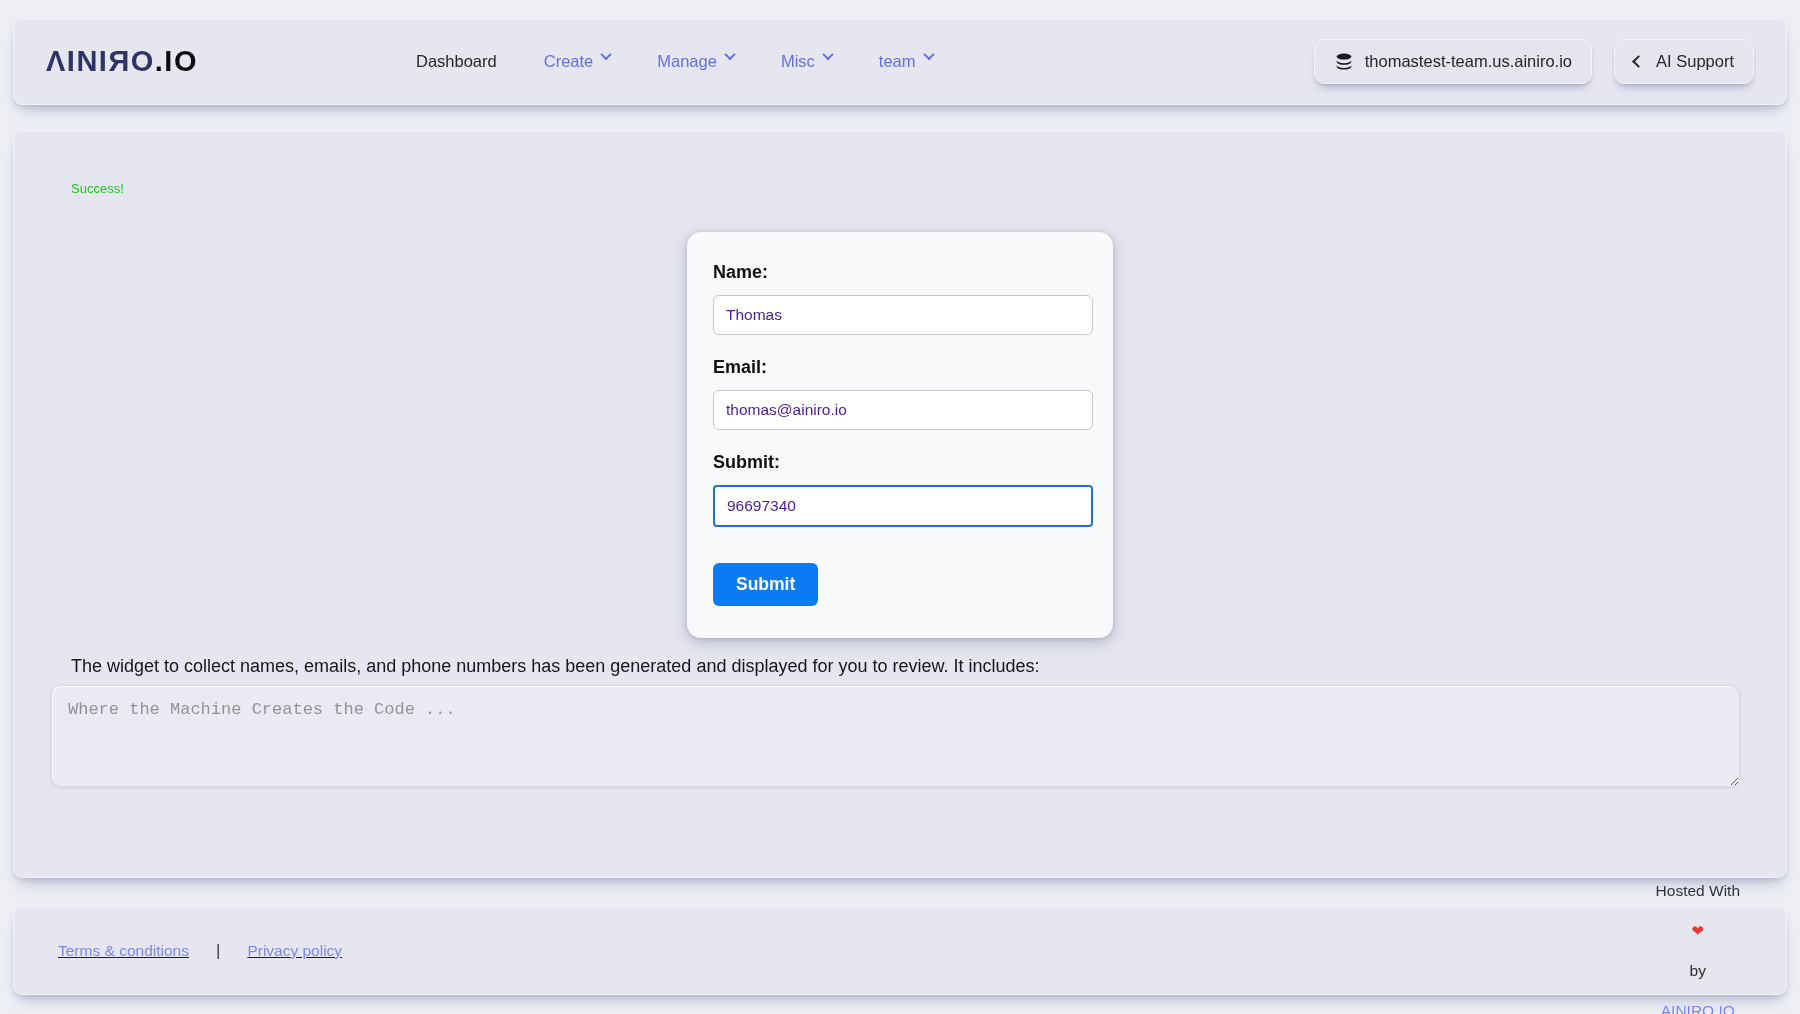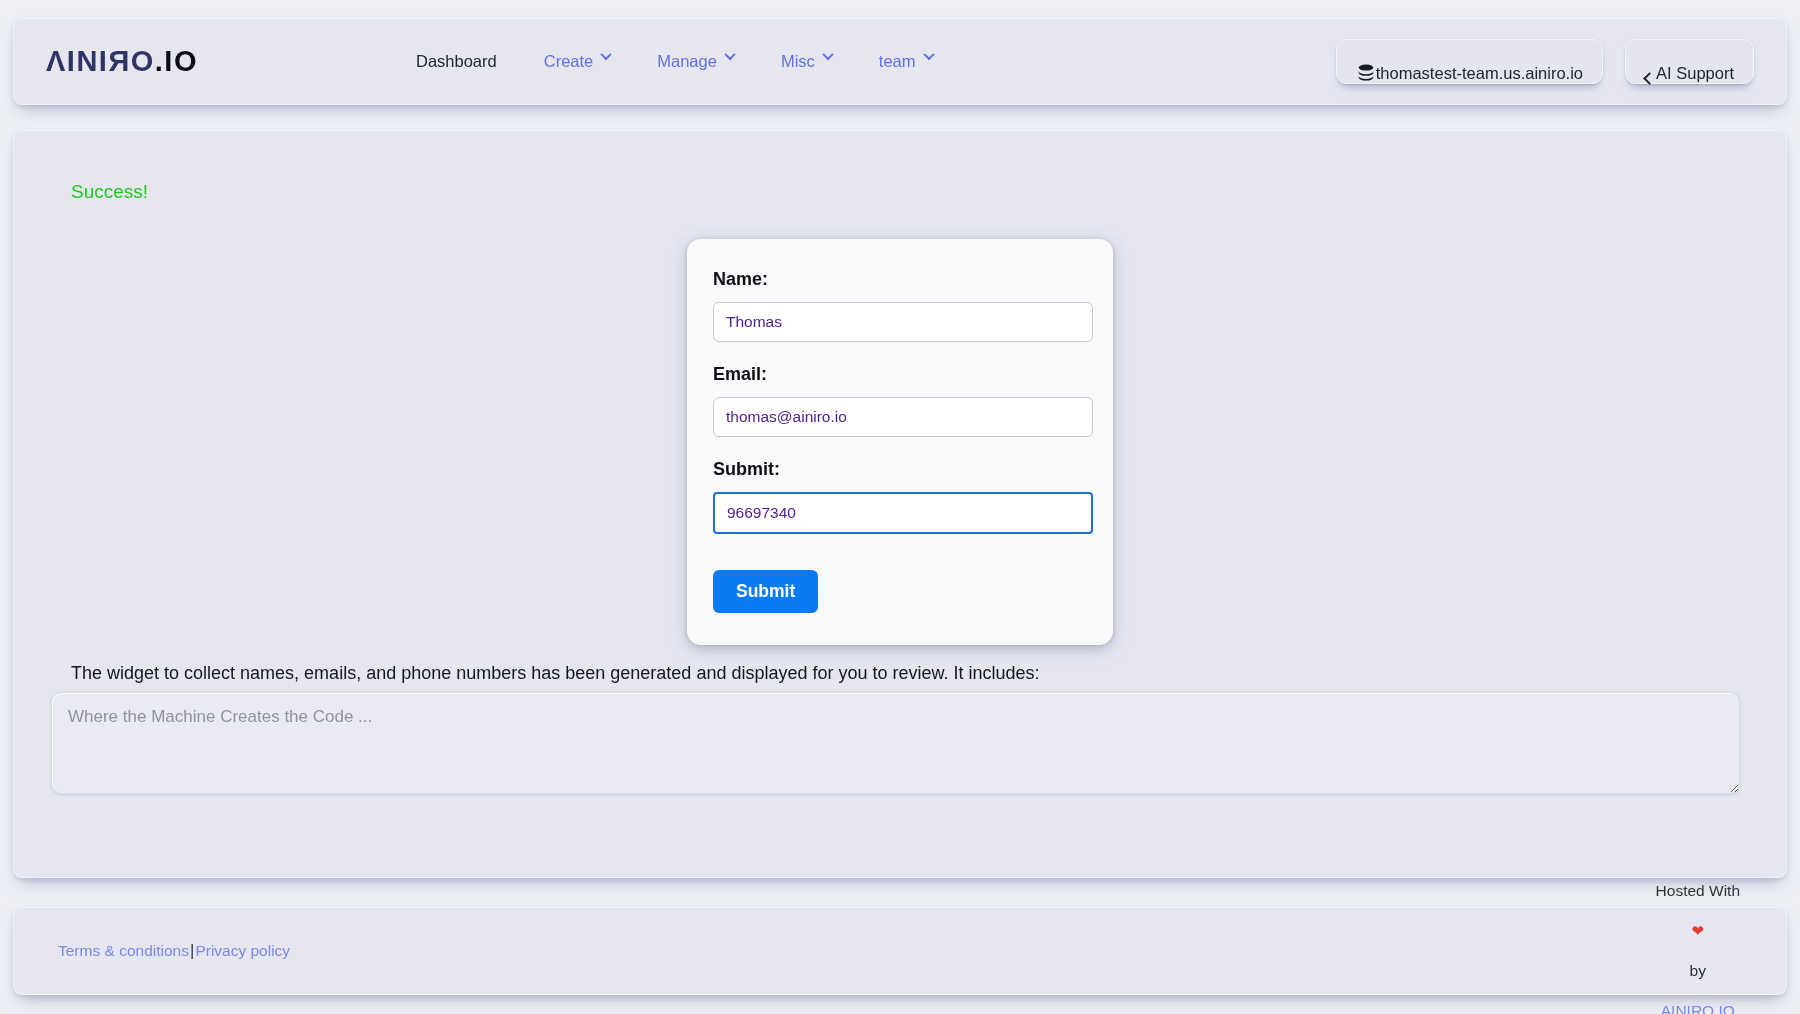--- a/index.html
+++ b/index.html
@@ -48,21 +48,21 @@
   .chev-down {
     width: 8px; height: 8px;
     border-right: 2.4px solid currentColor;
     border-bottom: 2.4px solid currentColor;
     transform: rotate(45deg) translate(-1px,-1px);
     display: inline-block;
   }
   .nav-right { margin-left: auto; display: flex; align-items: center; gap: 22px; }
   .nav-btn {
     height: 45px;
-    display: flex; align-items: flex-end; gap: 0;
+    display: flex; align-items: center; gap: 11px;
     padding: 0 19px;
     background: #e4e5ef;
     border: 1px solid #f4f5fb;
     border-radius: 10px;
     box-shadow: 0 7px 10px -5px rgba(118,125,158,.6), 0 1px 2px rgba(140,146,175,.35);
     font-size: 16.5px;
     color: #23262e;
     cursor: pointer;
     white-space: nowrap;
   }
@@ -76,21 +76,21 @@
   }
 
   
   .main {
     margin-top: 25px;
     height: 748px;
     position: relative;
   }
   .success {
     margin: 50px 0 0 57px;
-    font-size: 19px;
+    font-size: 13px;
     color: #1dc81d;
   }
   .card {
     width: 426px;
     margin: 36px auto 0 auto;
     background: #f8f9fb;
     border-radius: 14px;
     box-shadow: 0 4px 16px rgba(124,130,158,.45), 0 1px 4px rgba(124,130,158,.3);
     padding: 30px 20px 32px 26px;
   }
@@ -146,38 +146,38 @@
   .prompt-area {
     display: block;
     margin: 8px 46px 0 37px;
     width: calc(100% - 83px);
     height: 102px;
     background: #e9eaf3;
     border: 1px solid #d9dbe6;
     border-radius: 10px;
     box-shadow: inset 1px 1px 0 rgba(255,255,255,.85), 0 1px 3px rgba(150,156,185,.35);
     padding: 14px 16px;
-    font-family: Liberation Sans, sans-serif;
+    font-family: Liberation Mono, monospace;
     font-size: 17px;
     color: #43454f;
     resize: both;
     outline: none;
   }
   .prompt-area::placeholder { color: #8f929f; }
 
   
   .footer {
     margin-top: 29px;
     height: 88px;
     display: flex;
     align-items: center;
     padding: 0 46px 0 44px;
     font-size: 15.5px;
   }
-  .f-left { display: flex; align-items: center; gap: 1px; }
+  .f-left { display: flex; align-items: center; gap: 27px; text-decoration: underline; }
   .f-link { color: #7c87ea; cursor: pointer; text-decoration: none; }
   .f-divider { color: #3a3d45; font-size: 17px; }
   .f-right { margin-left: auto; color: #2c2f38; display: flex; align-items: center; gap: 22px; white-space: nowrap; flex-direction: column; }
   .heart { color: #ea3b30; font-size: 15px; }
   .f-brand { color: #7c87ea; cursor: pointer; }
 </style>
 </head>
 <body>
 
 <div class="page">

